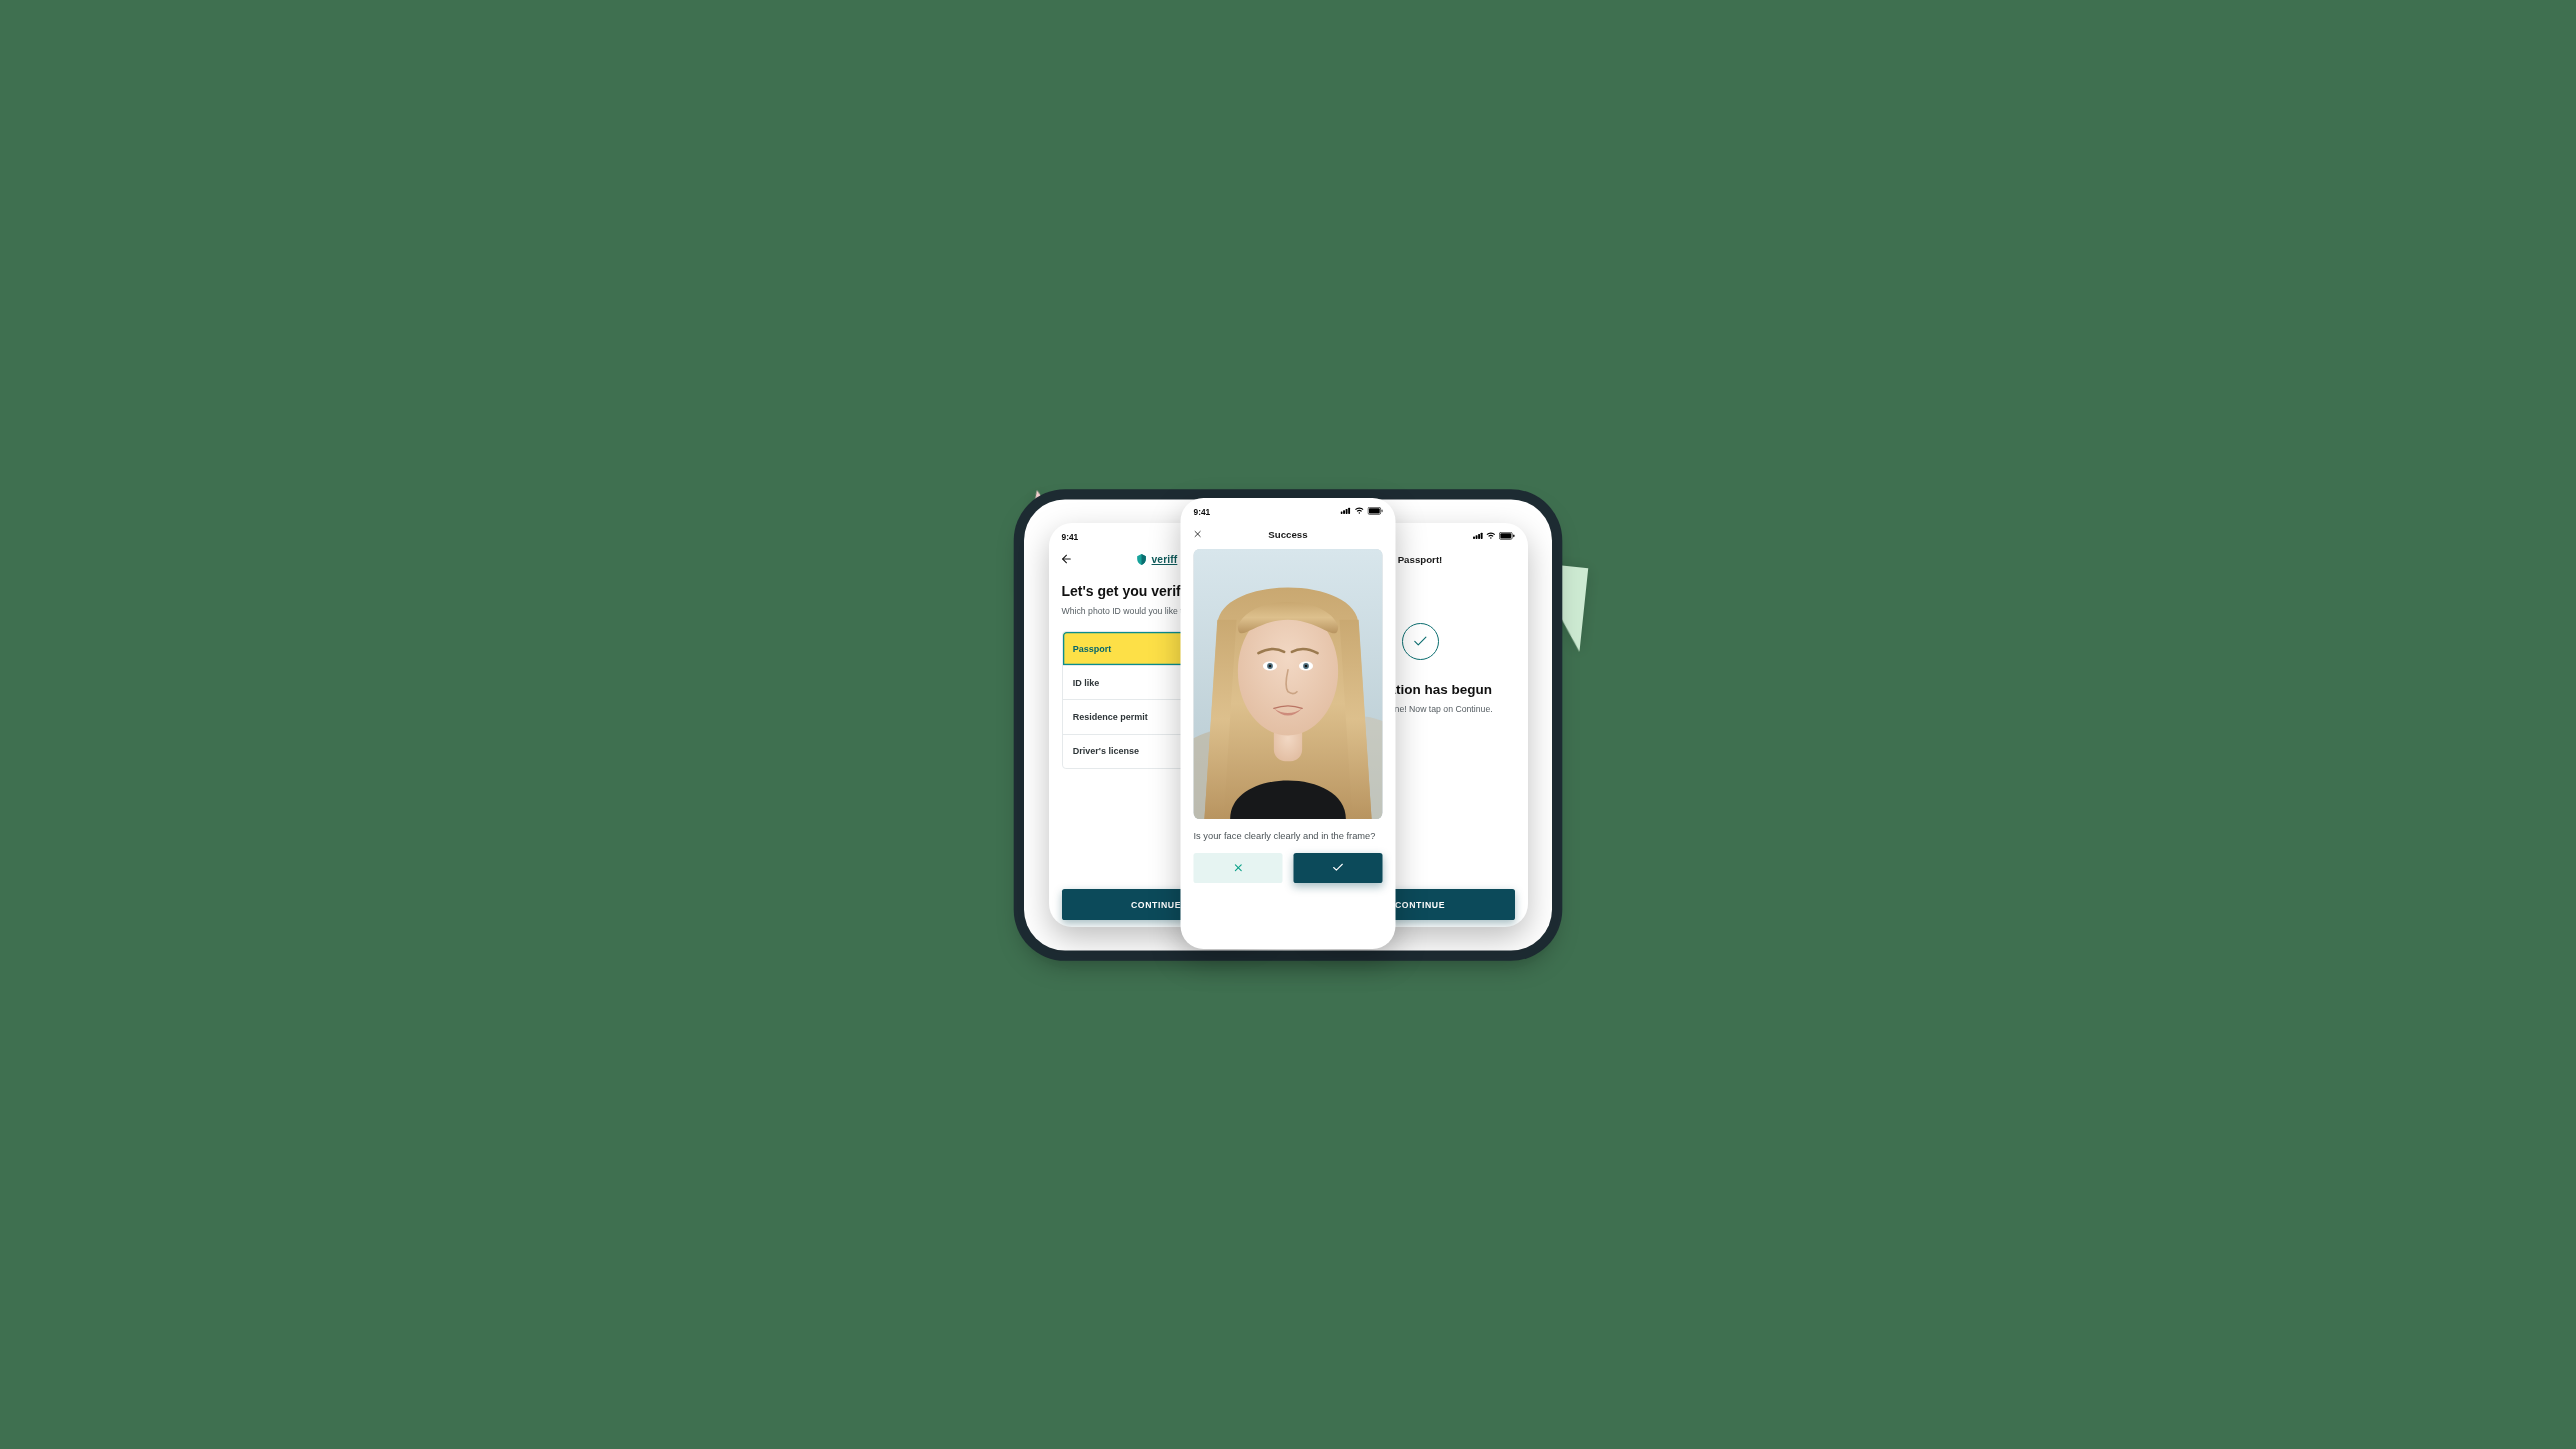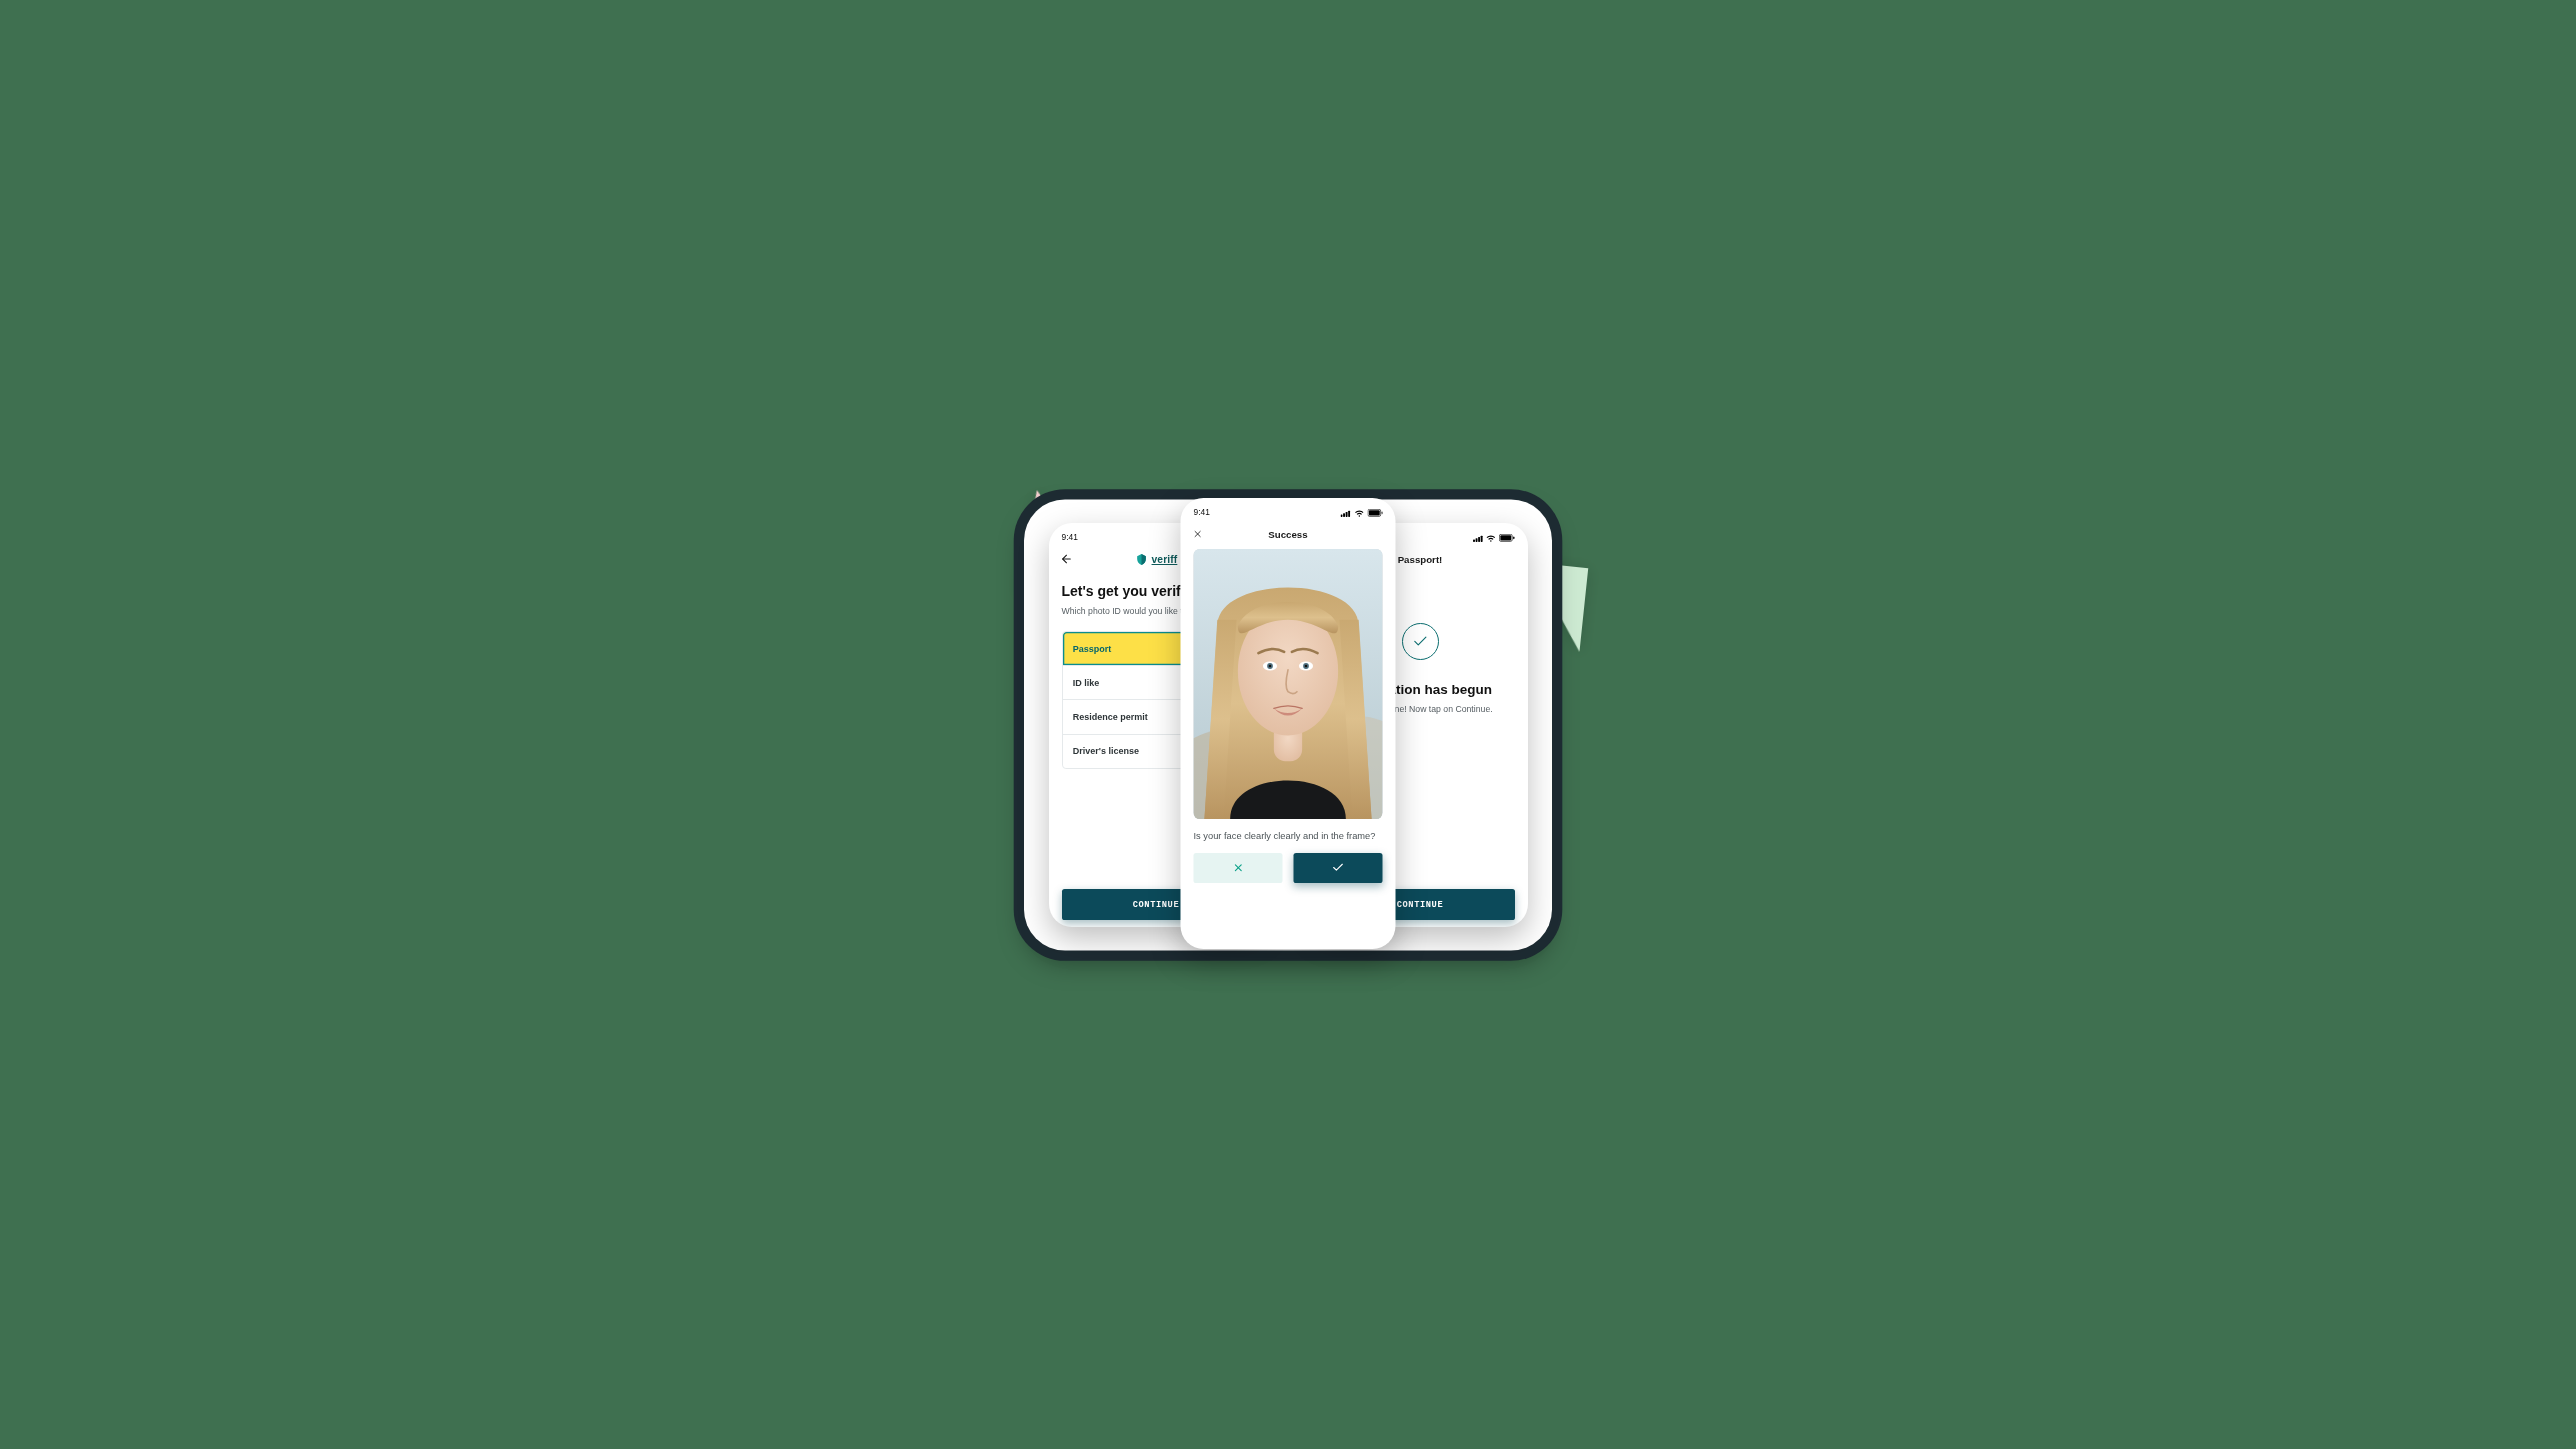--- a/index.html
+++ b/index.html
@@ -52,23 +52,23 @@
     background: #fff;
     border-radius: 23px;
     box-shadow: 0 11.6px 31px rgba(0,0,0,.25);
     overflow: hidden;
   }
   .phone-left  { left: 229px;  top: 61px;  height: 404px; }
   .phone-right { right: 229px; top: 61px;  height: 404px; }
   .phone-mid   { left: 50%; transform: translateX(-50%); top: 36px; height: 451px; z-index: 5; }
 
   .statusbar {
-    display: flex; justify-content: space-between; align-items: flex-end;
+    display: flex; justify-content: space-between; align-items: flex-start;
     padding: 9px 13px 3.9px;
-    font-size: 8.4px; font-weight: 400; color: #0a0a0a;
+    font-size: 8.4px; font-weight: 700; color: #0a0a0a;
   }
   .status-icons { display: flex; gap: 3.2px; align-items: center; }
 
   .navrow {
     display: flex; align-items: center; justify-content: center;
     position: relative; height: 28px;
   }
   .navrow .nav-left { position: absolute; left: 11.6px; top: 50%; transform: translateY(-50%); }
   .nav-title { font-size: 9.7px; font-weight: 600; color: #1a1a1a; }
   .brand { display: flex; align-items: center; gap: 3.9px; font-weight: 700; color: #0f5b5b; font-size: 10.3px; letter-spacing: 0.1px; text-decoration: underline; }
@@ -87,21 +87,21 @@
   .option.selected {
     color: #07666b; background: #fde047;
     box-shadow: inset 0 0 0 1.3px #0a8d8f; border-radius: 3.9px 3.9px 0 0;
   }
 
   .grow { flex: 1 1 auto; }
 
   .btn-primary {
     background: #0c4a5a; color: #fff; text-align: center;
     padding: 10.3px 0; font-size: 8.7px; font-weight: 700; letter-spacing: 0.6px;
-    border-radius: 2.6px; box-shadow: 0 3.9px 9px rgba(12,74,90,.35); font-family: Liberation Mono, monospace;
+    border-radius: 2.6px; box-shadow: 0 3.9px 9px rgba(12,74,90,.35);
   }
 
   .success-ring {
     width: 37px; height: 37px; border: 1.3px solid #0c6e70; border-radius: 50%;
     display: flex; align-items: center; justify-content: center; margin: 45px auto 16.7px;
   }
 
   .selfie {
     margin: 0 13px 10.3px; border-radius: 6.4px; overflow: hidden;
     height: 270px; position: relative; background: #cfd6da;

